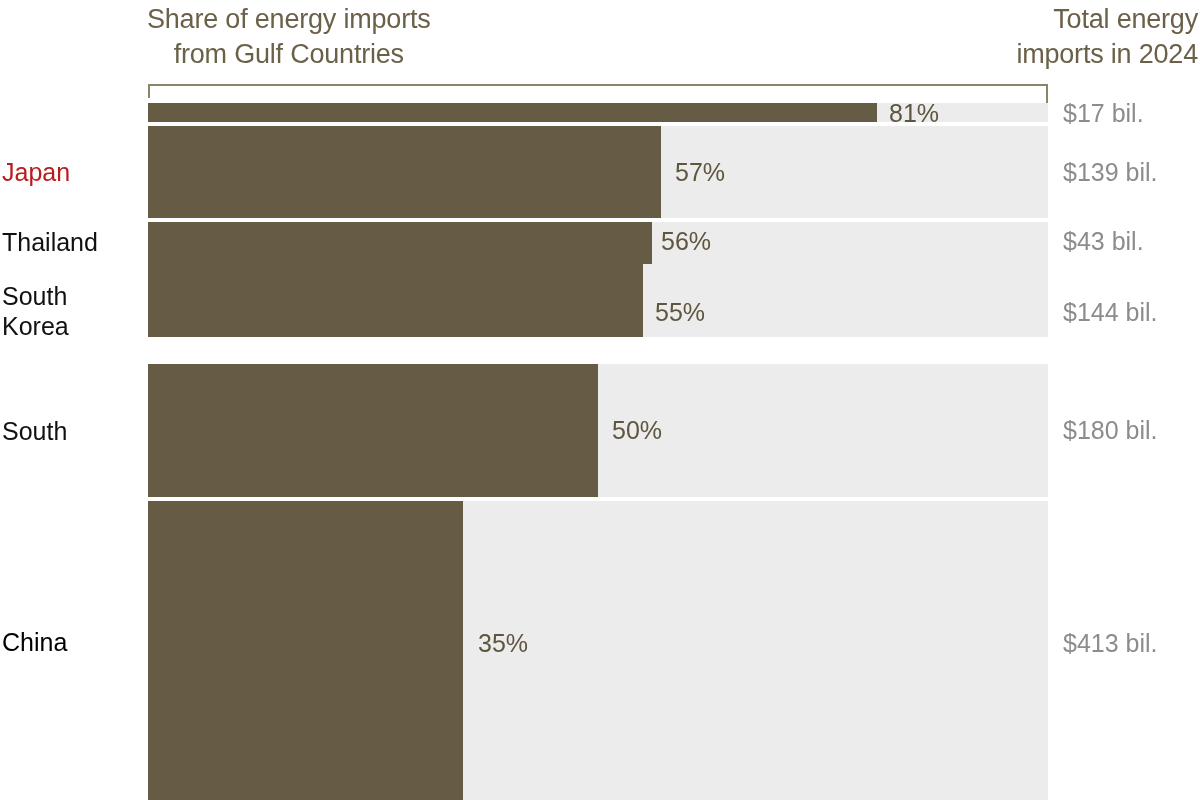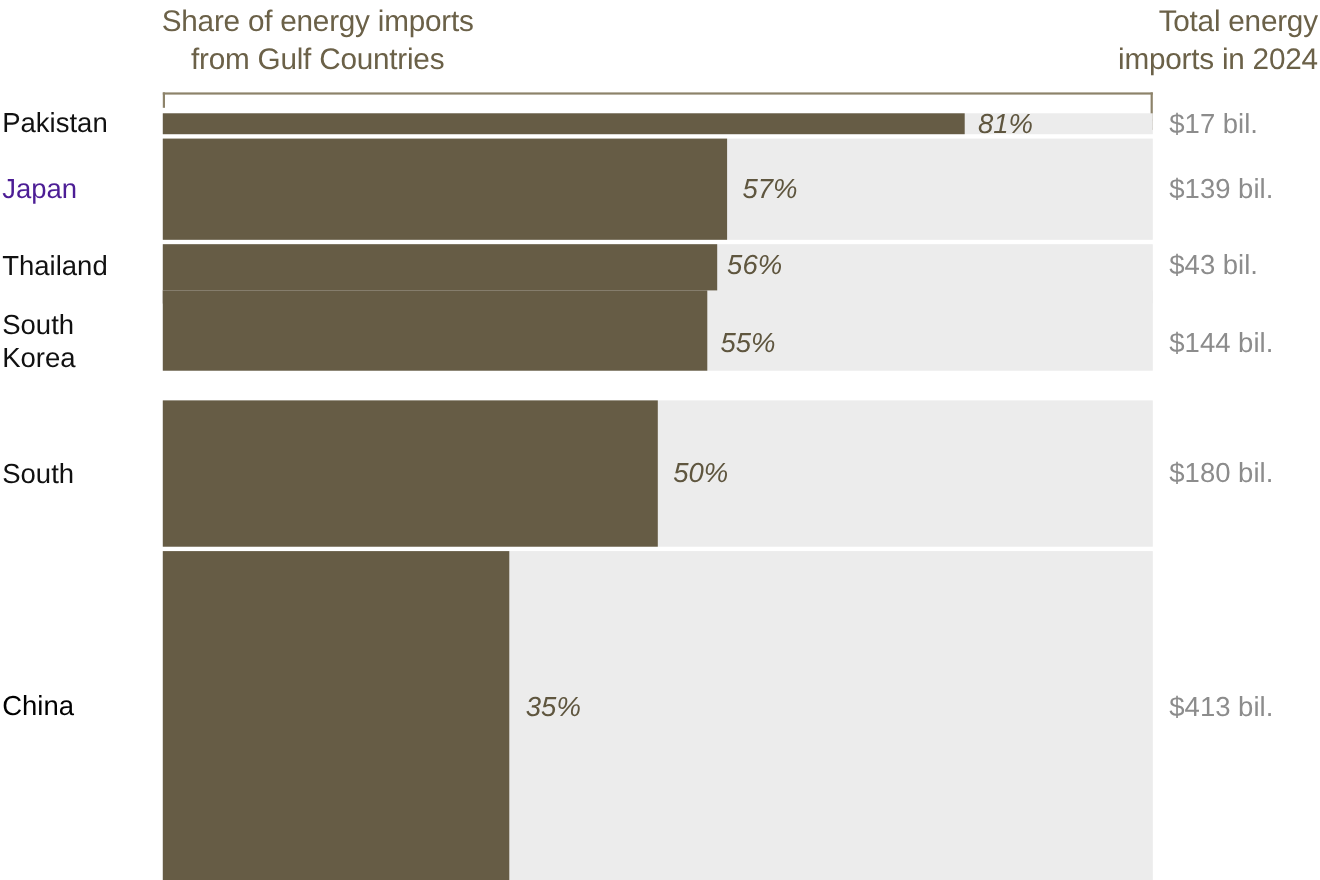--- a/index.html
+++ b/index.html
@@ -117,21 +117,20 @@
     top: 0;
     height: 100%;
     background: #665c45;
   }
   .pct {
     position: absolute;
     color: #5f563f;
     font-size: 25px;
     line-height: 29px;
     white-space: nowrap;
-    font-style: italic;
   }
   .total {
     position: absolute;
     left: 1063px;
     color: #8c8c8c;
     font-size: 25px;
     line-height: 29px;
     white-space: nowrap;
   }
 </style>
@@ -148,30 +147,29 @@
 
   <div id="bracket">
     <div class="b-top" style="background: rgb(141, 131, 106);"></div>
     <div class="b-lcap" style="background: rgb(141, 131, 106);"></div>
     <div class="b-rcap" style="background: rgb(141, 131, 106);"></div>
     <div class="b-rstub" style="background: rgb(141, 131, 106);"></div>
     <div class="b-rstub2" style="background: rgb(141, 131, 106);"></div>
   </div>
 
   <div class="row" id="row-0" style="top:103px;height:19px;">
-    <div class="row-label" style="top: -6px; color: rgb(17, 17, 17);">Pakistan</div>
     <div class="track" style="background: rgb(236, 236, 236);">
       <div class="bar" style="width: 81%; background: rgb(102, 92, 69);"></div>
     </div>
     <div class="pct" style="left:889px;top:-4px;">81%</div>
     <div class="total" style="top: -4px; color: rgb(140, 140, 140);">$17 bil.</div>
   </div>
 
   <div class="row" id="row-1" style="top:126px;height:92px;">
-    <div class="row-label" style="top: 31px; color: #4c1d95;">Japan</div>
+    <div class="row-label" style="top: 31px; color: #b91c1c;">Japan</div>
     <div class="track" style="background: rgb(236, 236, 236);">
       <div class="bar" style="width: 57%; background: rgb(102, 92, 69);"></div>
     </div>
     <div class="pct" style="left:675px;top:32px;">57%</div>
     <div class="total" style="top: 32px; color: rgb(140, 140, 140);">$139 bil.</div>
   </div>
 
   <div class="row" id="row-2" style="top:222px;height:54px;">
     <div class="row-label" style="top: 5px; color: rgb(17, 17, 17);">Thailand</div>
     <div class="track" style="background: rgb(236, 236, 236);">

